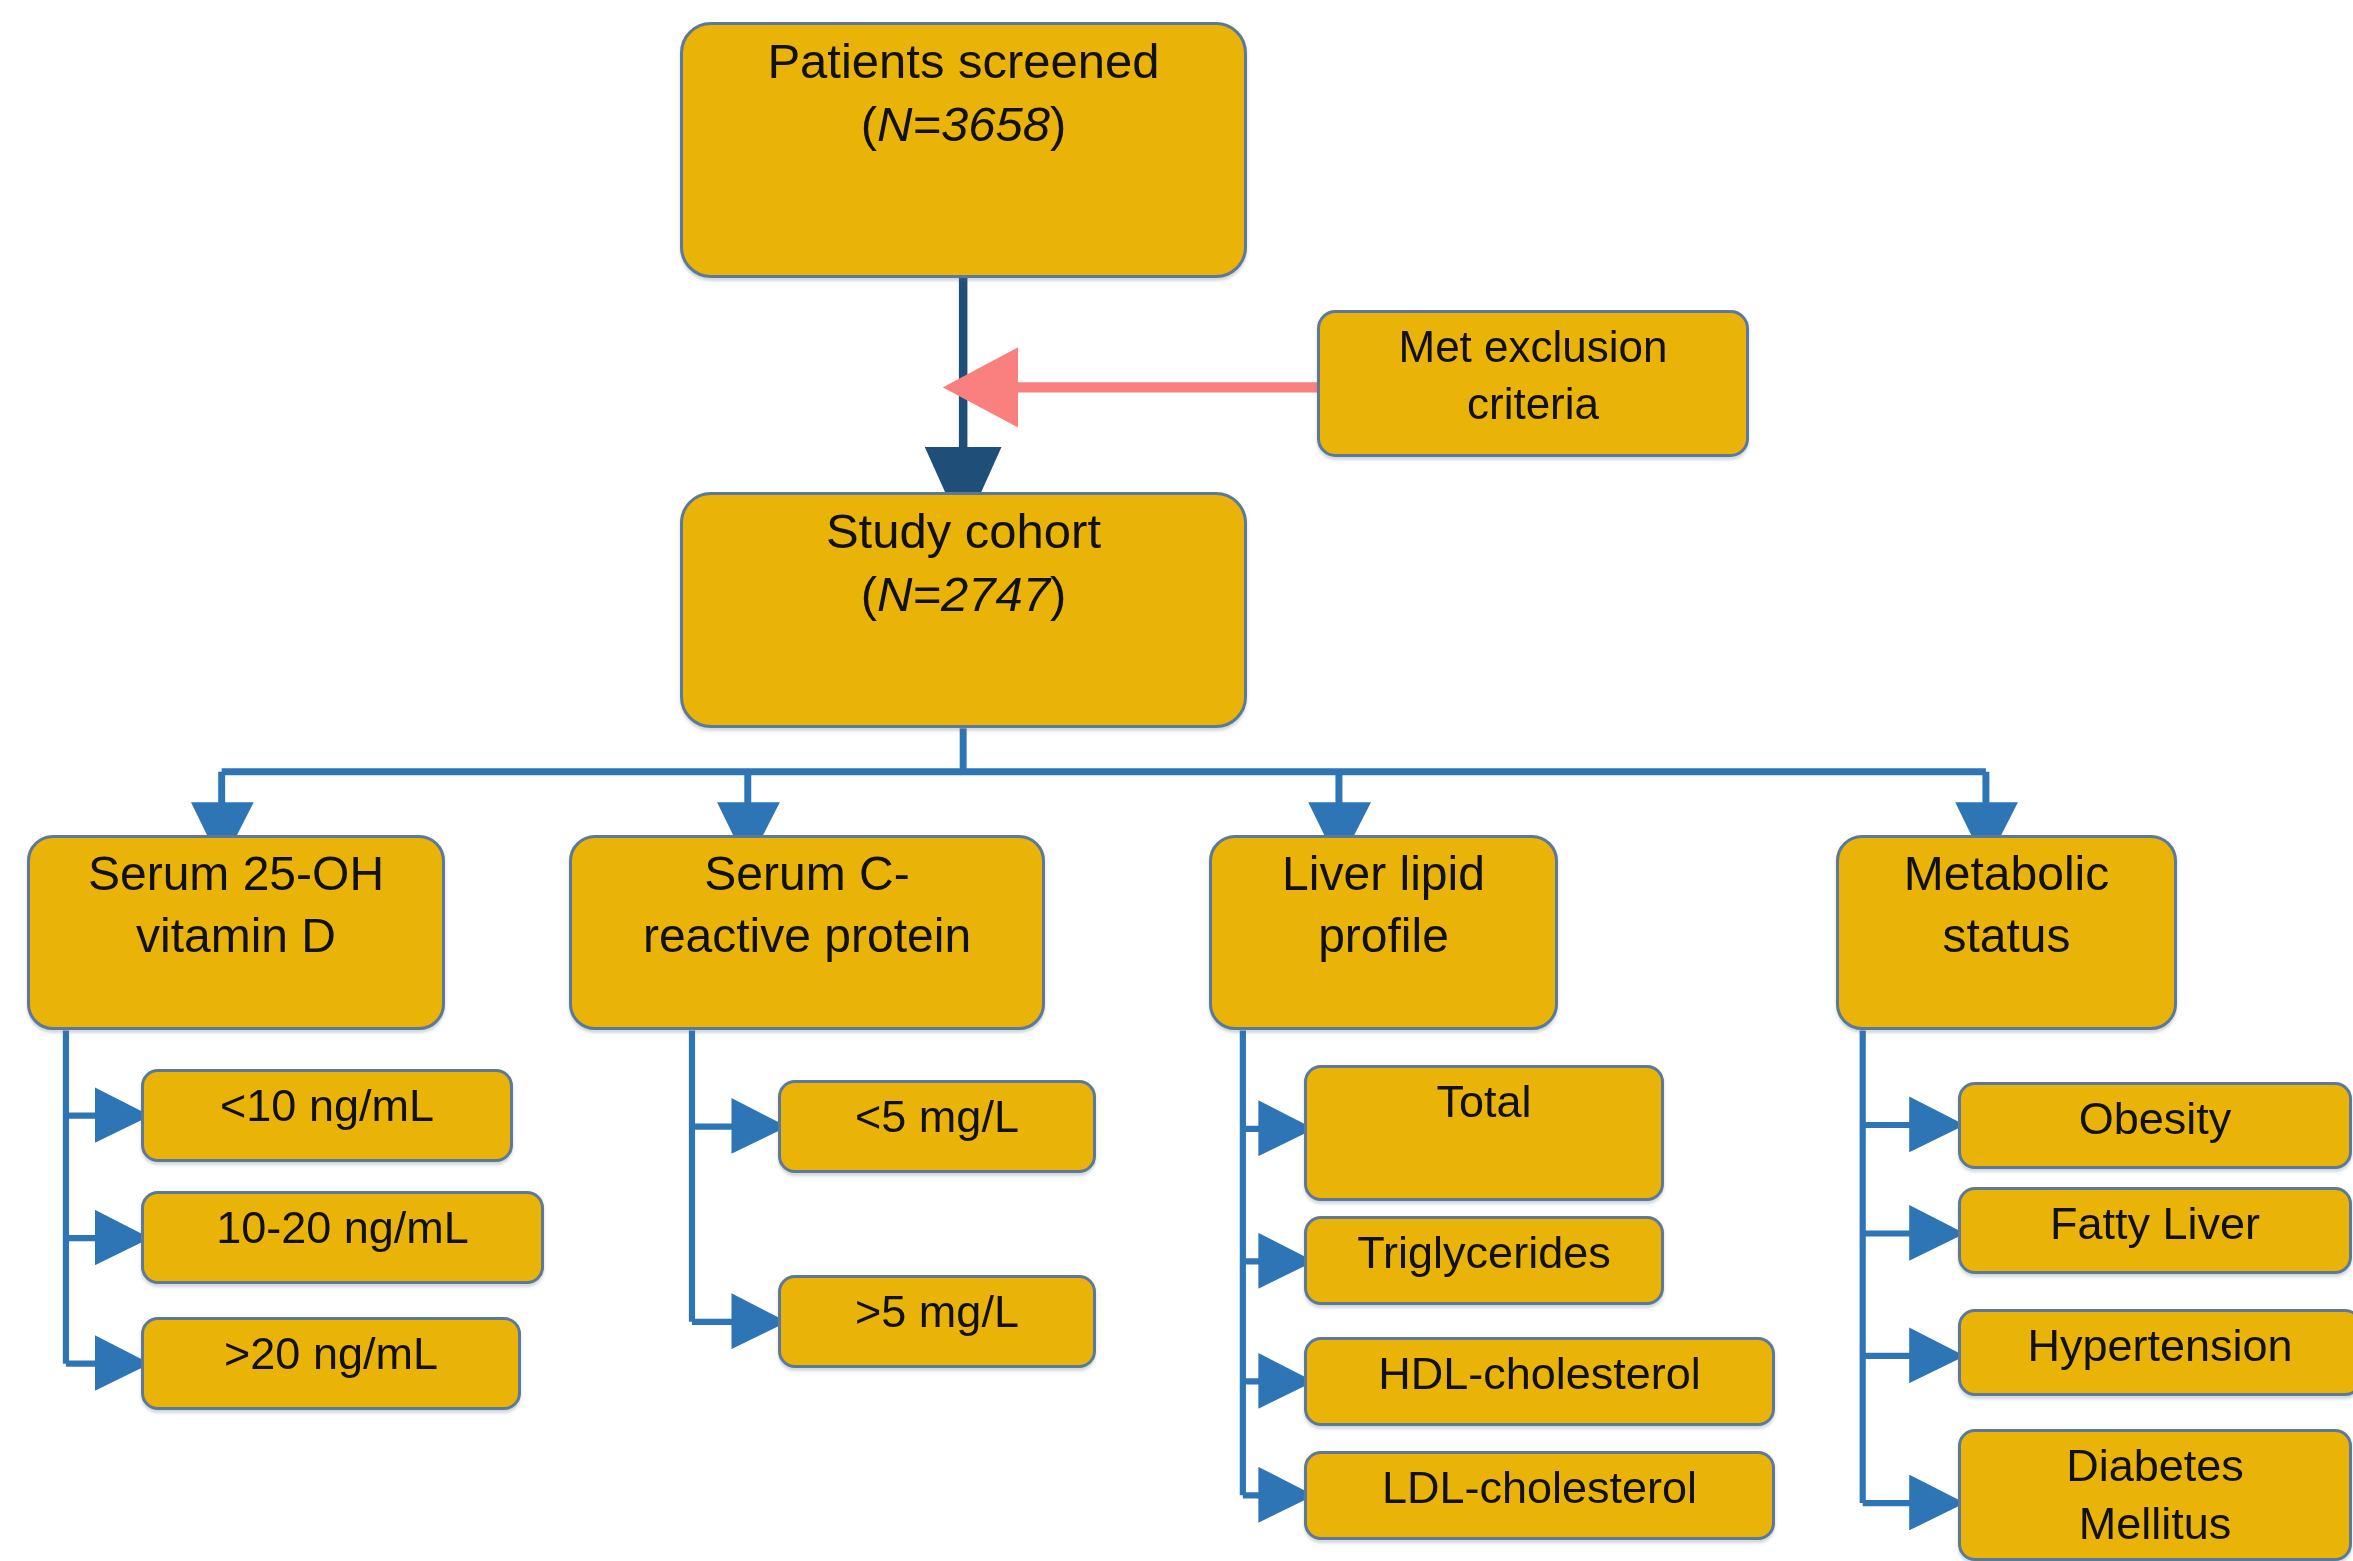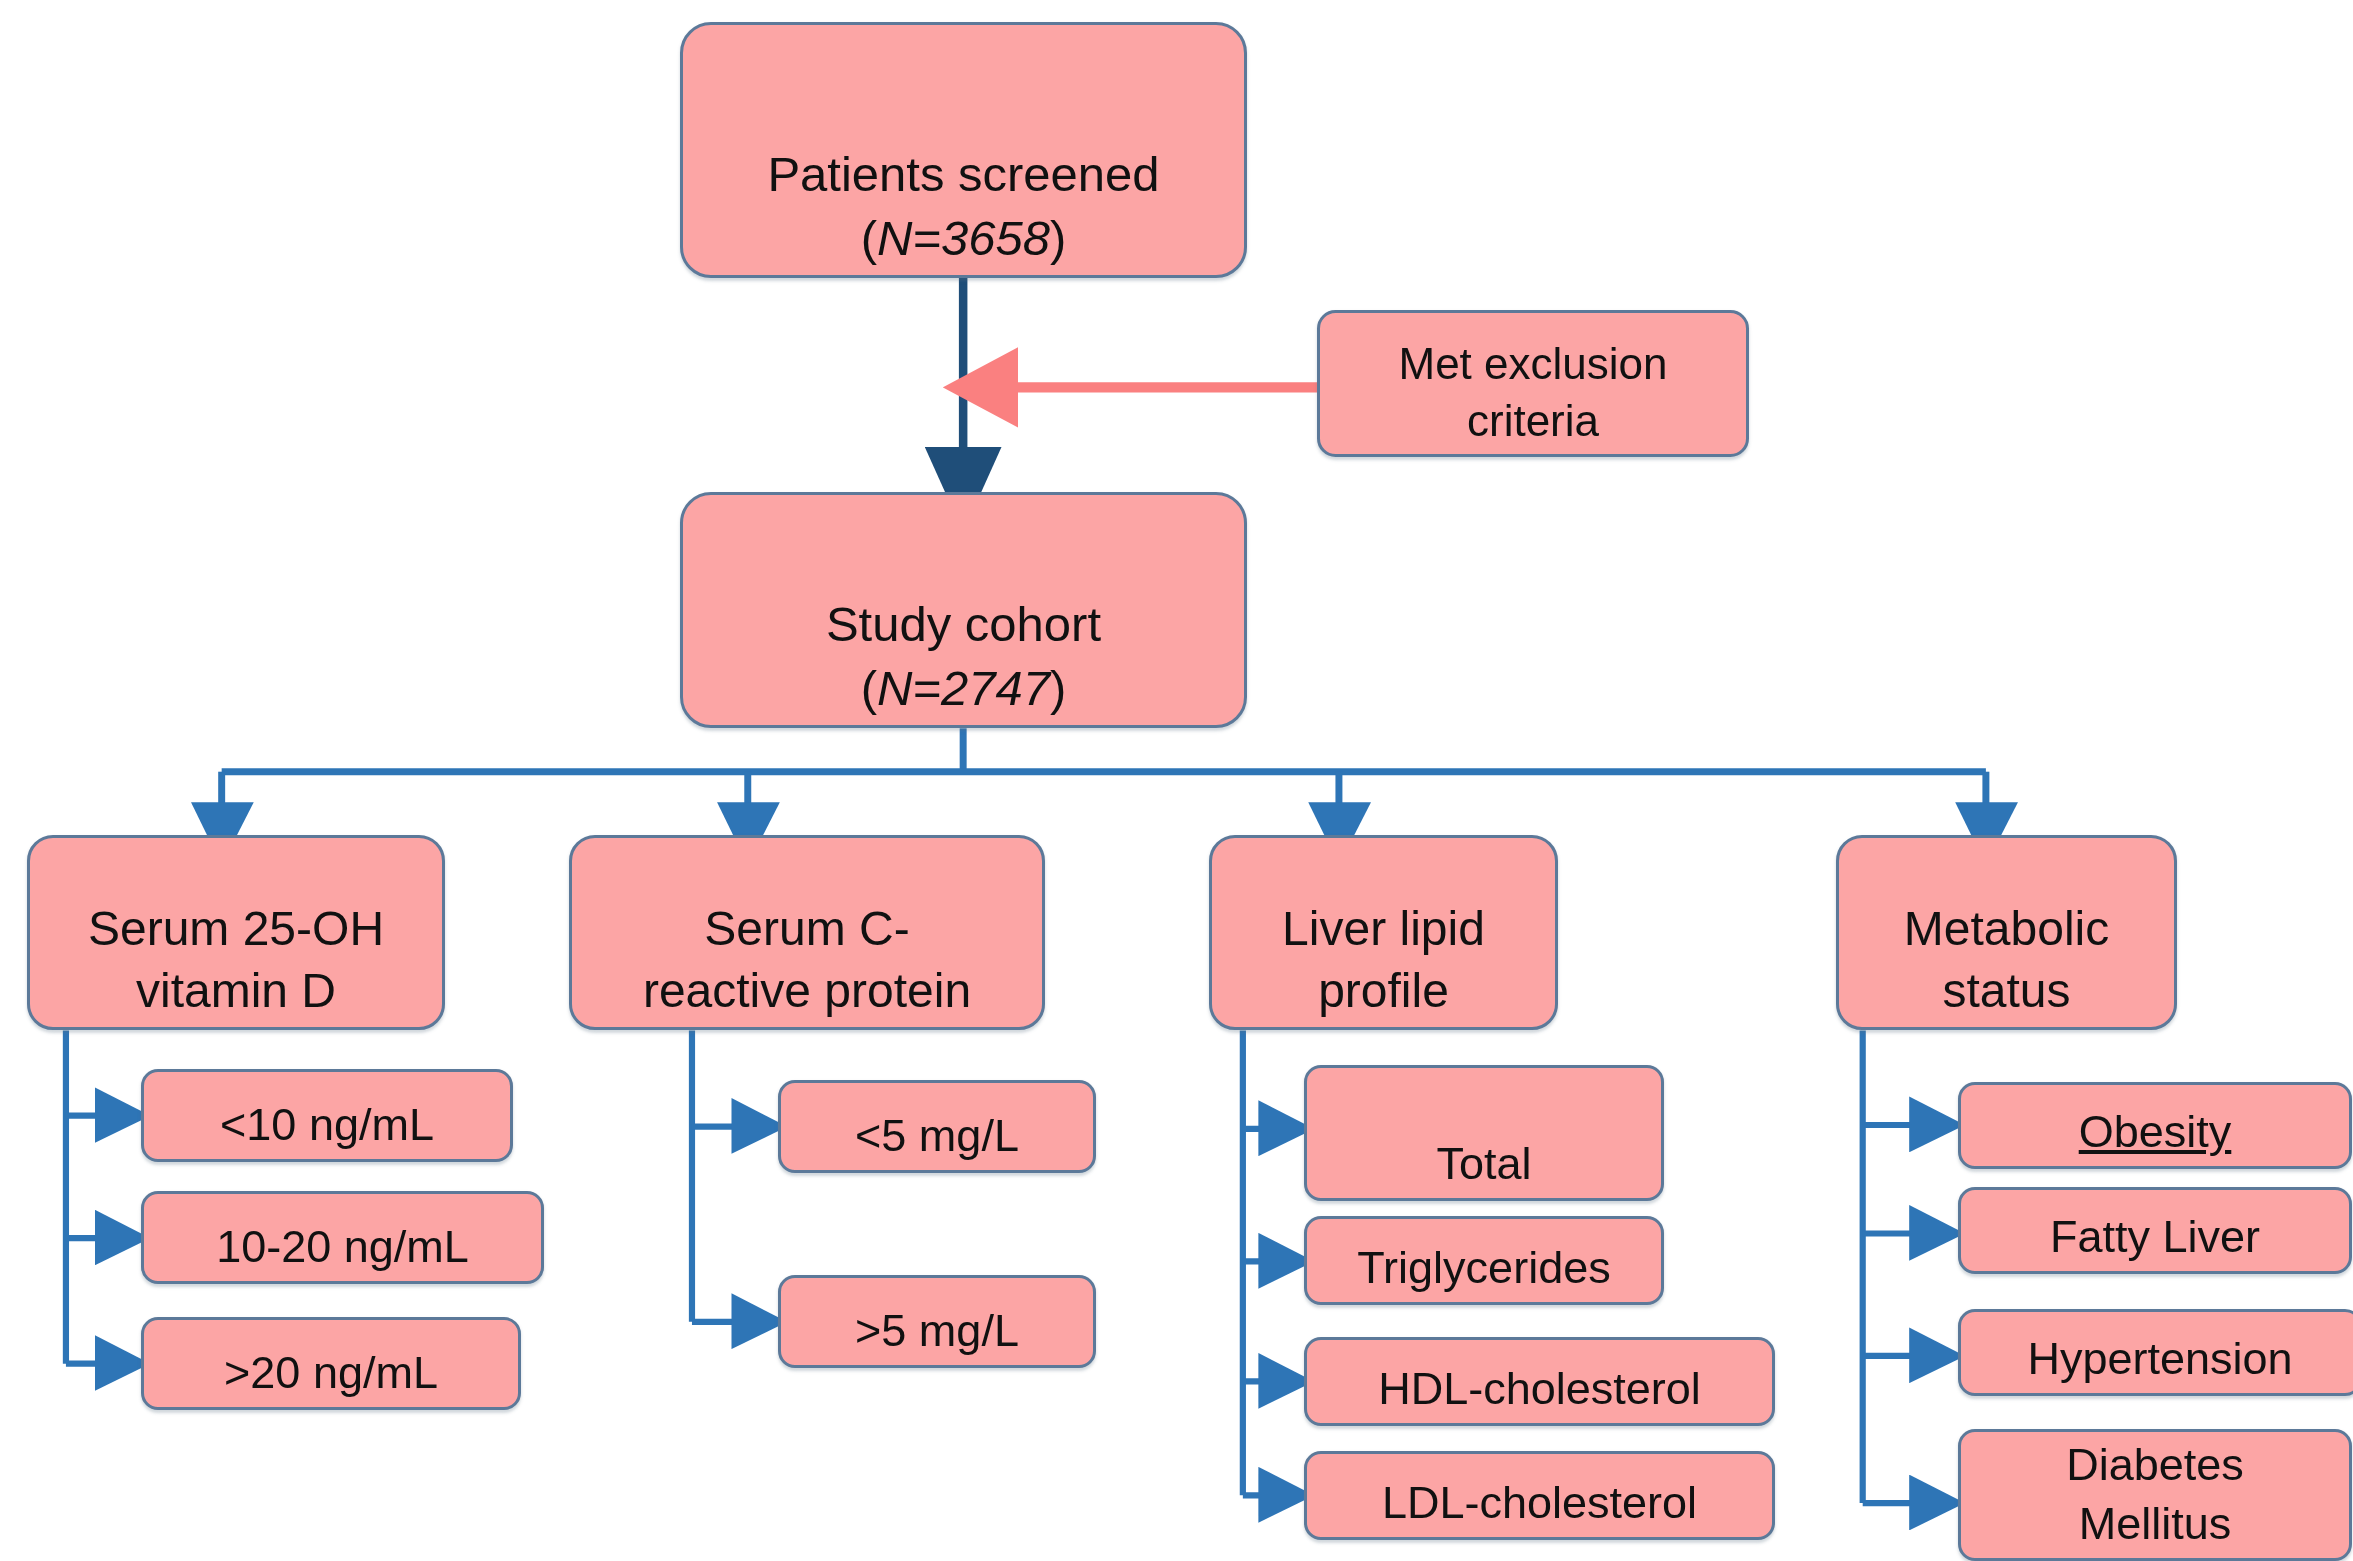--- a/index.html
+++ b/index.html
@@ -7,25 +7,25 @@
     font-family:"Liberation Sans","DejaVu Sans",sans-serif;
     width:2354px;height:1562px;position:relative;overflow:hidden;
     -webkit-font-smoothing:antialiased;
   }
   #stage{position:absolute;left:0;top:0;width:2354px;height:1562px;}
 
   
   .node{
     position:absolute;
     box-sizing:border-box;
-    background:#fca5a5;
+    background:#eab308;
     border:3.1px solid #5c7999;
     border-radius:28px;
     display:flex;
-    align-items:flex-end;
+    align-items:flex-start;
     justify-content:center;
     text-align:center;
     color:#111111;
     line-height:1.30;
     padding:4.6px 11px;
     box-shadow:0 2.3px 3.1px rgba(90,110,130,.28);
     font-weight:400;
   }
   .node .lines{display:block;width:100%;}
   .node .ln{display:block;}
@@ -178,21 +178,21 @@
   <div class="node leaf" style="left:1295px;top:1451px;width:471px;height:89px;">
     <span class="ln">LDL-cholesterol</span>
   </div>
 
   <div class="node cat" style="left:1836px;top:835px;width:341px;height:195px;">
     <span class="lines">
       <span class="ln">Metabolic</span>
       <span class="ln">status</span>
     </span>
   </div>
-  <div class="node leaf" style="left:1949px;top:1082px;width:394px;height:87px;text-decoration:underline;">
+  <div class="node leaf" style="left:1949px;top:1082px;width:394px;height:87px;">
     <span class="ln">Obesity</span>
   </div>
   <div class="node leaf" style="left:1949px;top:1187px;width:394px;height:87px;">
     <span class="ln">Fatty Liver</span>
   </div>
   <div class="node leaf" style="left:1949px;top:1309px;width:404px;height:87px;">
     <span class="ln">Hypertension</span>
   </div>
   <div class="node leaf" style="left:1949px;top:1429px;width:394px;height:132px;">
     <span class="lines">

